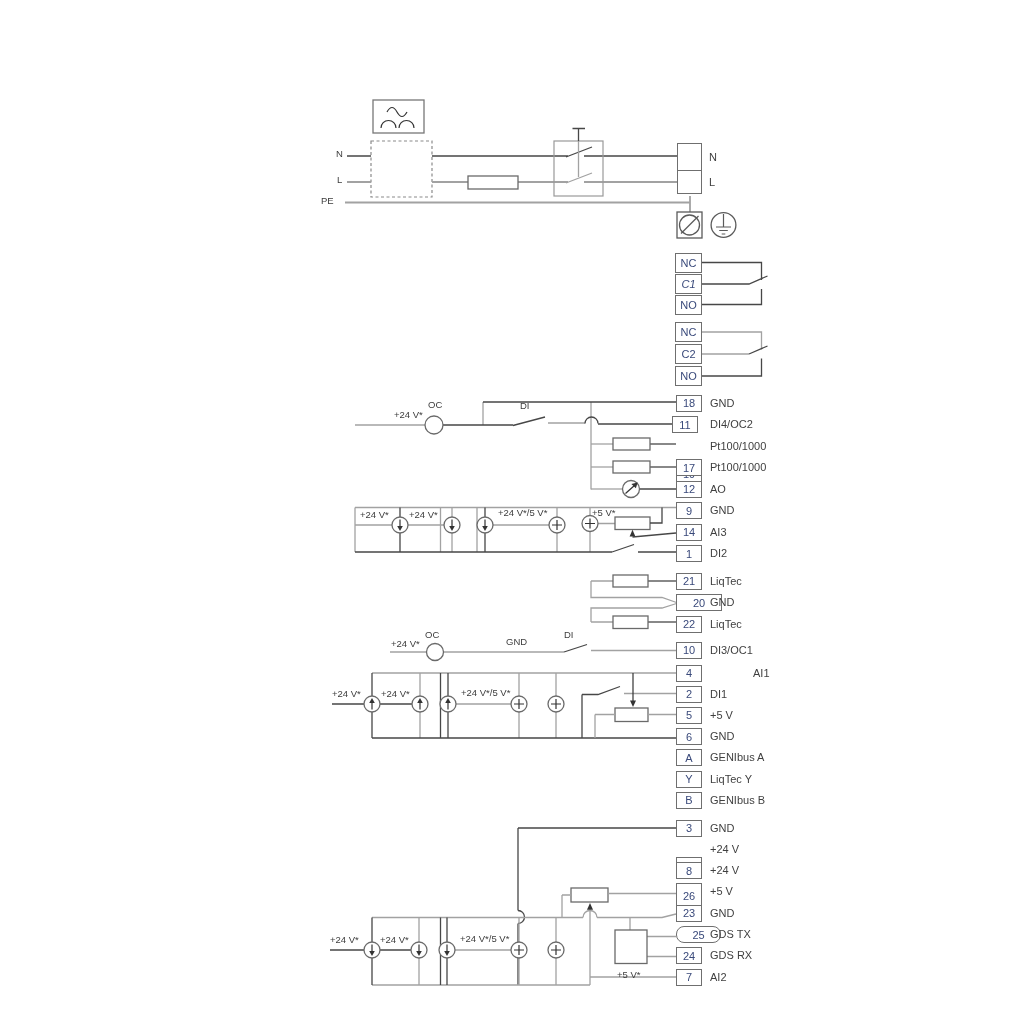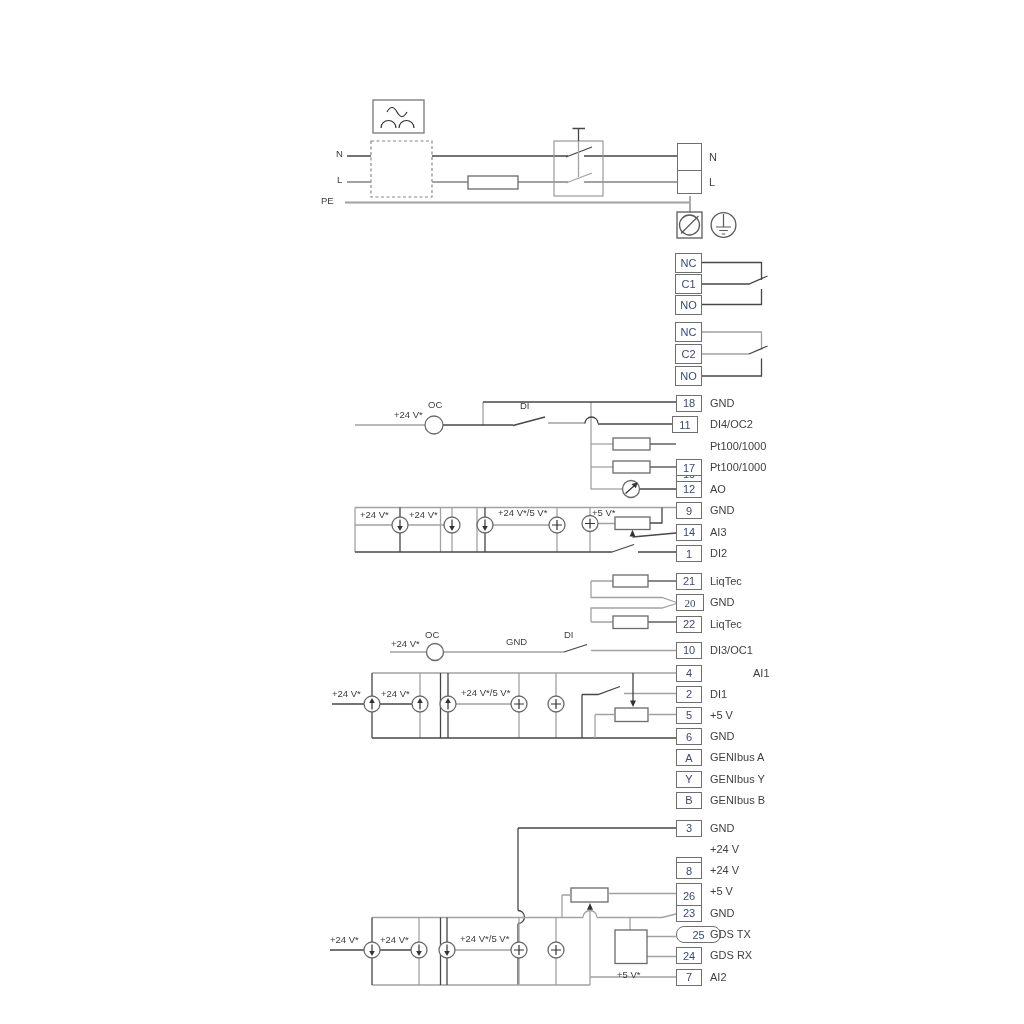--- a/index.html
+++ b/index.html
@@ -192,21 +192,21 @@
         <path class="glyph" d="M514,950 H524 M519,945 V955"></path>
         <circle cx="556" cy="950" r="8" class="comp"></circle>
         <path class="glyph" d="M551,950 H561 M556,945 V955"></path>
       </g>
   </svg>
 <div class="terminal-cell" style="left: 677px; top: 143px; width: 25px; height: 28.5px;"></div>
     <span class="t-label" style="left: 709px; top: 150.75px;">N</span>
     <div class="terminal-cell" style="left: 677px; top: 170px; width: 25px; height: 24px;"></div>
     <span class="t-label" style="left: 709px; top: 175.5px;">L</span>
     <div class="terminal-cell" style="left: 675px; top: 253px; width: 27px; height: 20px;">NC</div>
-    <div class="terminal-cell" style="left: 675px; top: 274px; width: 27px; height: 20px;">C1</div>
+    <div class="terminal-cell" style="left: 675px; top: 274px; width: 27px; height: 20px; font-style: italic;">C1</div>
     <div class="terminal-cell" style="left: 675px; top: 295px; width: 27px; height: 20px;">NO</div>
     <div class="terminal-cell" style="left: 675px; top: 322px; width: 27px; height: 20px;">NC</div>
     <div class="terminal-cell" style="left: 675px; top: 344px; width: 27px; height: 20px;">C2</div>
     <div class="terminal-cell" style="left: 675px; top: 366px; width: 27px; height: 20px;">NO</div>
     <div class="terminal-cell" style="left: 676px; top: 394.5px; width: 26px; height: 17px;">18</div>
     <span class="t-label" style="left: 710px; top: 396.5px;">GND</span>
     <div class="terminal-cell" style="left: 672px; top: 416px; width: 26px; height: 17px;">11</div>
     <span class="t-label" style="left: 710px; top: 418px;">DI4/OC2</span>
     <div class="terminal-cell" style="left: 676px; top: 437.5px; width: 26px; height: 17px; margin-top: 28px;">19</div>
     <span class="t-label" style="left: 710px; top: 439.5px;">Pt100/1000</span>
@@ -215,38 +215,38 @@
     <div class="terminal-cell" style="left: 676px; top: 480.5px; width: 26px; height: 17px;">12</div>
     <span class="t-label" style="left: 710px; top: 482.5px;">AO</span>
     <div class="terminal-cell" style="left: 676px; top: 502px; width: 26px; height: 17px;">9</div>
     <span class="t-label" style="left: 710px; top: 504px;">GND</span>
     <div class="terminal-cell" style="left: 676px; top: 523.5px; width: 26px; height: 17px;">14</div>
     <span class="t-label" style="left: 710px; top: 525.5px;">AI3</span>
     <div class="terminal-cell" style="left: 676px; top: 545px; width: 26px; height: 17px;">1</div>
     <span class="t-label" style="left: 710px; top: 547px;">DI2</span>
     <div class="terminal-cell" style="left: 676px; top: 572.5px; width: 26px; height: 17px;">21</div>
     <span class="t-label" style="left: 710px; top: 574.5px;">LiqTec</span>
-    <div class="terminal-cell" style="left: 676px; top: 594px; width: 28px; height: 17px; font-family: Liberation Serif, serif;">20</div>
+    <div class="terminal-cell" style="left: 676px; top: 594px; width: 46px; height: 17px;">20</div>
     <span class="t-label" style="left: 710px; top: 596px;">GND</span>
     <div class="terminal-cell" style="left: 676px; top: 615.5px; width: 26px; height: 17px;">22</div>
     <span class="t-label" style="left: 710px; top: 617.5px;">LiqTec</span>
     <div class="terminal-cell" style="left: 676px; top: 641.5px; width: 26px; height: 17px;">10</div>
     <span class="t-label" style="left: 710px; top: 643.5px;">DI3/OC1</span>
     <div class="terminal-cell" style="left: 676px; top: 664.5px; width: 26px; height: 17px;">4</div>
     <span class="t-label" style="left: 710px; top: 666.5px; margin-left: 43px;">AI1</span>
     <div class="terminal-cell" style="left: 676px; top: 685.7px; width: 26px; height: 17px;">2</div>
     <span class="t-label" style="left: 710px; top: 687.7px;">DI1</span>
     <div class="terminal-cell" style="left: 676px; top: 706.9px; width: 26px; height: 17px;">5</div>
     <span class="t-label" style="left: 710px; top: 708.9px;">+5 V</span>
     <div class="terminal-cell" style="left: 676px; top: 728.1px; width: 26px; height: 17px;">6</div>
     <span class="t-label" style="left: 710px; top: 730.1px;">GND</span>
     <div class="terminal-cell" style="left: 676px; top: 749.3px; width: 26px; height: 17px;">A</div>
     <span class="t-label" style="left: 710px; top: 751.3px;">GENIbus A</span>
     <div class="terminal-cell" style="left: 676px; top: 770.5px; width: 26px; height: 17px;">Y</div>
-    <span class="t-label" style="left: 710px; top: 772.5px;">GENIbus Y</span>
+    <span class="t-label" style="left: 710px; top: 772.5px;">LiqTec Y</span>
     <div class="terminal-cell" style="left: 676px; top: 791.7px; width: 26px; height: 17px;">B</div>
     <span class="t-label" style="left: 710px; top: 793.7px;">GENIbus B</span>
     <div class="terminal-cell" style="left: 676px; top: 819.5px; width: 26px; height: 17px;">3</div>
     <span class="t-label" style="left: 710px; top: 821.5px;">GND</span>
     <div class="terminal-cell" style="left: 676px; top: 857px; width: 26px; height: 17px; text-align: center;">15</div>
     <span class="t-label" style="left: 710px; top: 842.8px;">+24 V</span>
     <div class="terminal-cell" style="left: 676px; top: 862.1px; width: 26px; height: 17px;">8</div>
     <span class="t-label" style="left: 710px; top: 864.1px;">+24 V</span>
     <div class="terminal-cell" style="left: 676px; top: 883.4px; width: 26px; height: 26px; text-align: right;">26</div>
     <span class="t-label" style="left: 710px; top: 885.4px;">+5 V</span>

